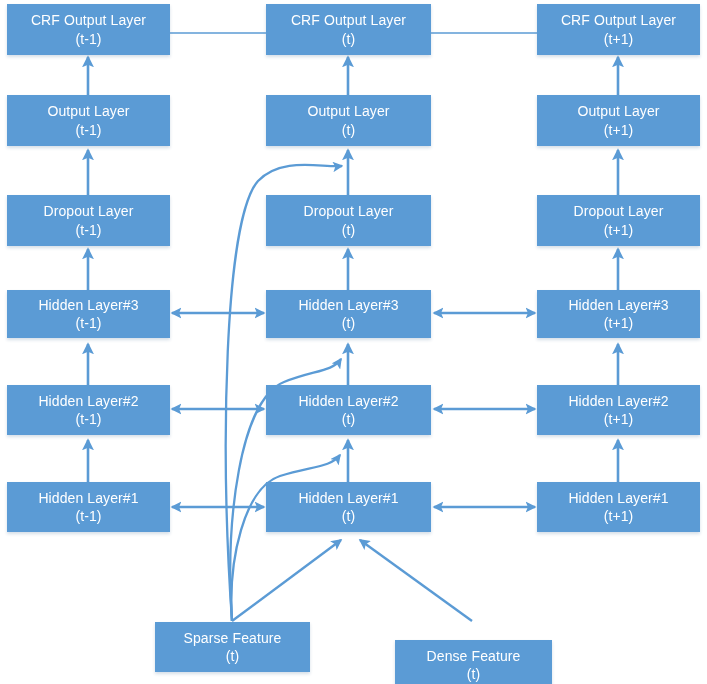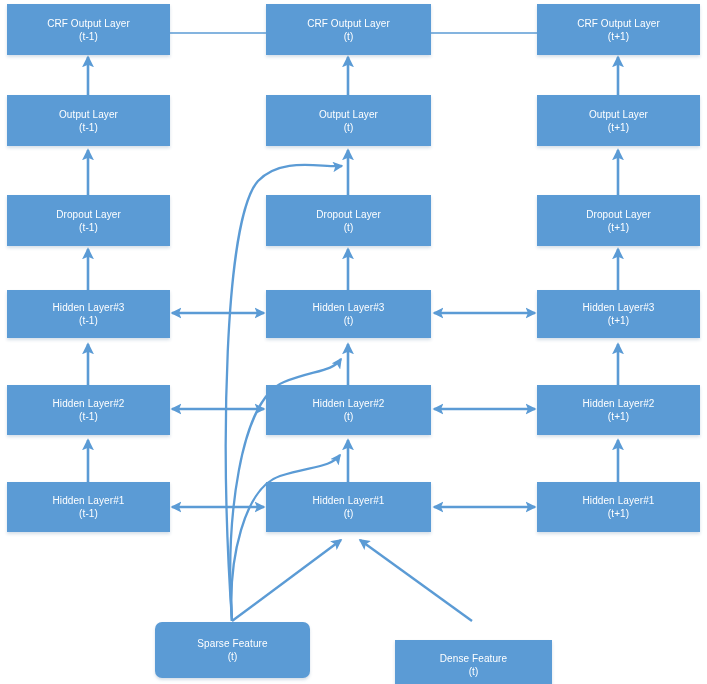--- a/index.html
+++ b/index.html
@@ -27,21 +27,21 @@
   .node {
     position: absolute;
     box-sizing: border-box;
     background: #5B9BD5;
     color: #ffffff;
     display: flex;
     flex-direction: column;
     align-items: center;
     justify-content: center;
     line-height: 1.30;
-    font-size: 10px;
+    font-size: 14px;
     font-family: "Liberation Sans", sans-serif;
     text-align: center;
     letter-spacing: 0.1px;
     box-shadow: 0 2px 3px rgba(120,150,180,0.30);
     z-index: 5;
   }
   .node .l1 { display: block; }
   .node .l2 { display: block; }
 </style>
 </head>
@@ -174,21 +174,21 @@
   </div>
   <div class="node" style="left:537px; top:385px; width:163px; height:50px;">
     <span class="l1">Hidden Layer#2</span>
     <span class="l2">(t+1)</span>
   </div>
   <div class="node" style="left:537px; top:482px; width:163px; height:50px;">
     <span class="l1">Hidden Layer#1</span>
     <span class="l2">(t+1)</span>
   </div>
 
-  <div class="node" style="left:155px; top:622px; width:155px; height:56px;border-radius:7px;">
+  <div class="node" style="left:155px; top:622px; width:155px; height:50px;">
     <span class="l1">Sparse Feature</span>
     <span class="l2">(t)</span>
   </div>
   <div class="node" style="left:395px; top:622px; width:157px; height:50px;margin-top:18px;">
     <span class="l1">Dense Feature</span>
     <span class="l2">(t)</span>
   </div>
 
 </div>
 

